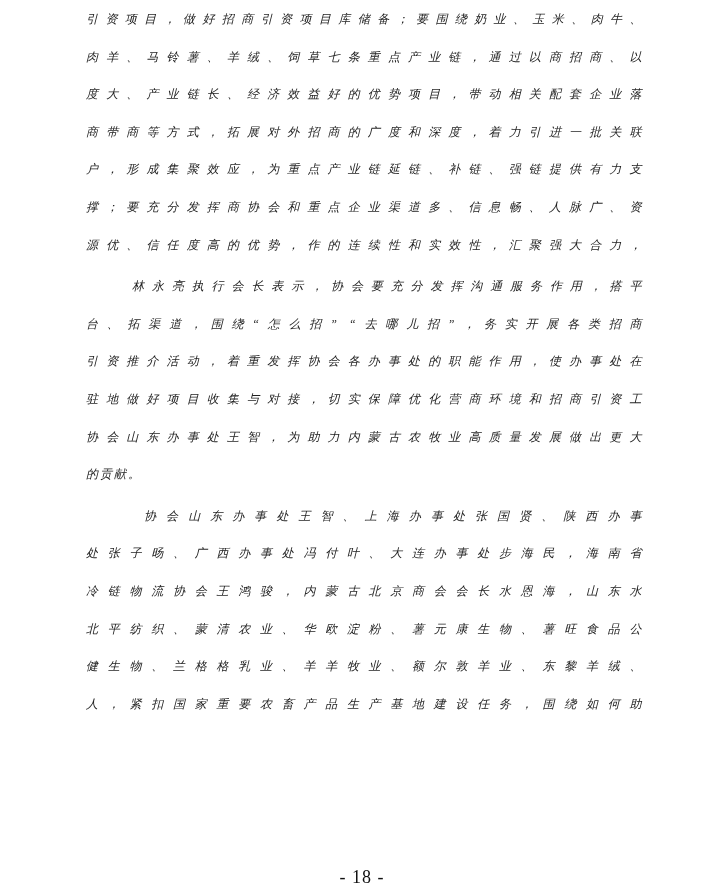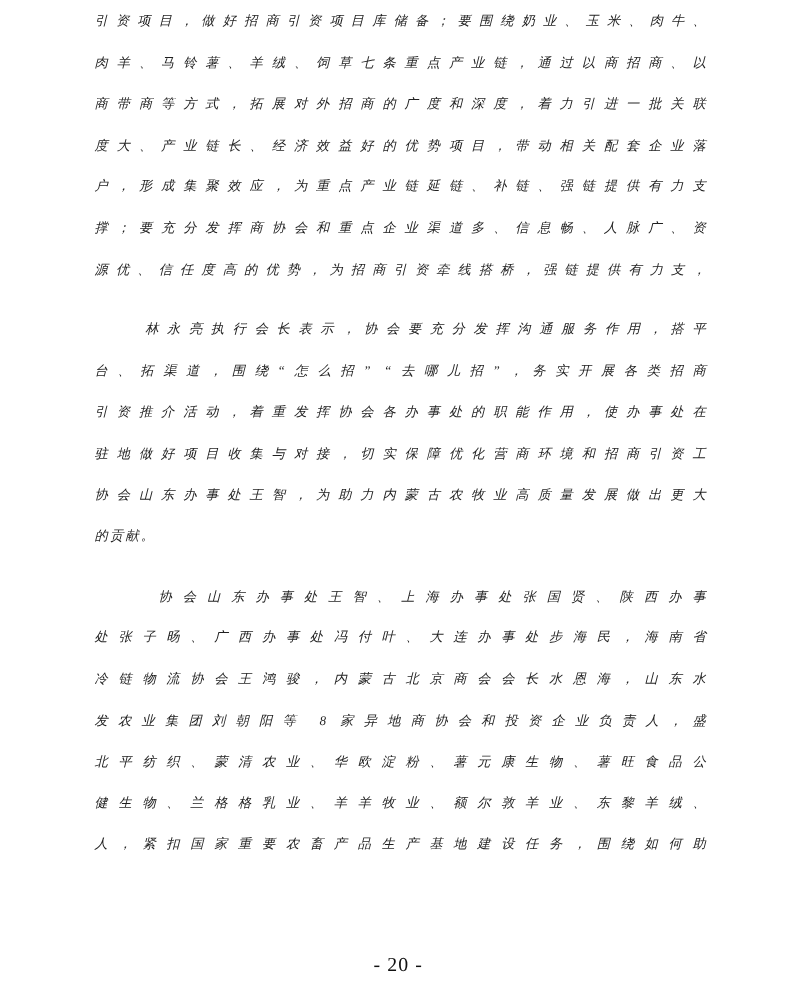--- a/index.html
+++ b/index.html
@@ -20,21 +20,21 @@
     position: absolute;
     left: 86px;
     top: 1px;
     width: 556px;
   }
   .para {
     margin: 0;
     padding: 0;
   }
   .para + .para {
-    margin-top: 17px;
+    margin-top: 4px;
   }
   .line {
     margin: 0;
     padding: 0;
     font-size: 12px;
     line-height: 37.6px;
     text-align: justify;
     text-align-last: justify;
     text-justify: inter-character;
     letter-spacing: 0.5px;
@@ -60,42 +60,41 @@
 </style>
 </head>
 <body>
 
 <div class="page">
   <div class="text-block">
 
     <div class="para">
       <p class="line">引资项目，做好招商引资项目库储备；要围绕奶业、玉米、肉牛、</p>
       <p class="line">肉羊、马铃薯、羊绒、饲草七条重点产业链，通过以商招商、以</p>
+      <p class="line">度大、产业链长、经济效益好的优势项目，带动相关配套企业落</p>
       <p class="line">商带商等方式，拓展对外招商的广度和深度，着力引进一批关联</p>
-      <p class="line">度大、产业链长、经济效益好的优势项目，带动相关配套企业落</p>
       <p class="line">户，形成集聚效应，为重点产业链延链、补链、强链提供有力支</p>
       <p class="line">撑；要充分发挥商协会和重点企业渠道多、信息畅、人脉广、资</p>
-      <p class="line">源优、信任度高的优势，为招商引资牵线搭桥，强链提供有力支，</p>
+      <p class="line">源优、信任度高的优势，作的连续性和实效性，汇聚强大合力，</p>
     </div>
 
     <div class="para">
       <p class="line ind2">林永亮执行会长表示，协会要充分发挥沟通服务作用，搭平</p>
       <p class="line">台、拓渠道，围绕“怎么招” “去哪儿招”，务实开展各类招商</p>
       <p class="line">引资推介活动，着重发挥协会各办事处的职能作用，使办事处在</p>
       <p class="line">驻地做好项目收集与对接，切实保障优化营商环境和招商引资工</p>
       <p class="line">协会山东办事处王智，为助力内蒙古农牧业高质量发展做出更大</p>
       <p class="line end">的贡献。</p>
     </div>
 
     <div class="para">
       <p class="line ind3">协会山东办事处王智、上海办事处张国贤、陕西办事</p>
       <p class="line">处张子旸、广西办事处冯付叶、大连办事处步海民，海南省</p>
       <p class="line">冷链物流协会王鸿骏，内蒙古北京商会会长水恩海，山东水</p>
-      <p class="line">发农业集团刘朝阳等 8 家异地商协会和投资企业负责人，盛</p>
       <p class="line">北平纺织、蒙清农业、华欧淀粉、薯元康生物、薯旺食品公</p>
       <p class="line">健生物、兰格格乳业、羊羊牧业、额尔敦羊业、东黎羊绒、</p>
       <p class="line">人，紧扣国家重要农畜产品生产基地建设任务，围绕如何助</p>
     </div>
 
   </div>
 
-  <div class="page-number">- 20 -</div>
+  <div class="page-number">- 18 -</div>
 </div>
 
 </body></html>

